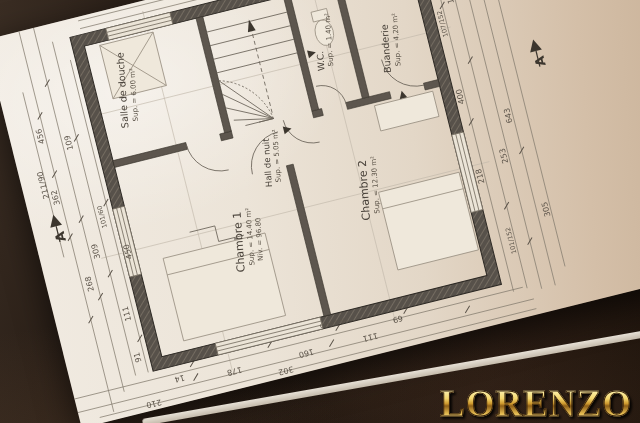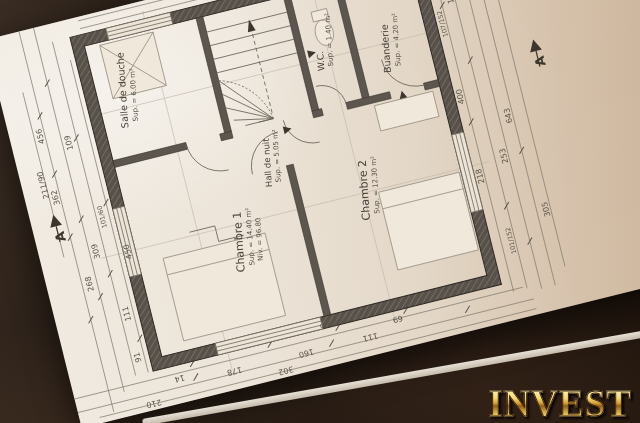--- a/index.html
+++ b/index.html
@@ -226,16 +226,16 @@
         <polygon points="16,2 28,8 16,14" fill="#3c362e"></polygon>
         <line x1="0" y1="8" x2="16" y2="8" stroke="#3c362e" stroke-width="1.2"></line>
         <text class="marker-a" y="14">A</text>
       </g>
     </svg>
   </div>
 
   <div class="stripe"></div>
 
   <div class="logo">
-    <span class="logo-line">INVEST</span>
+    <span class="logo-line">LORENZO</span>
   </div>
 
 </div>
 
 </body></html>

